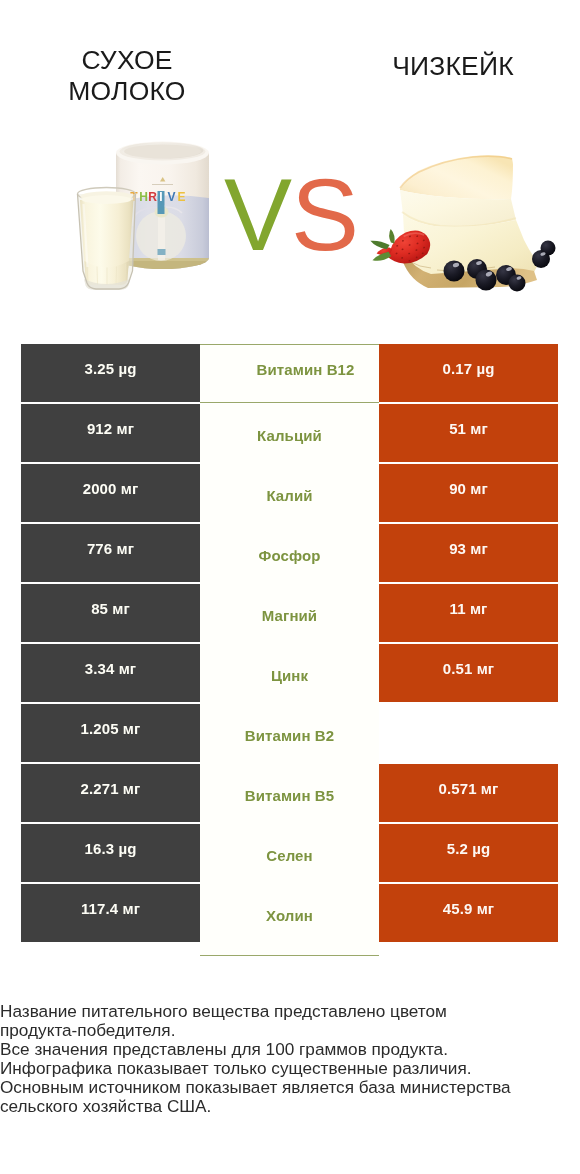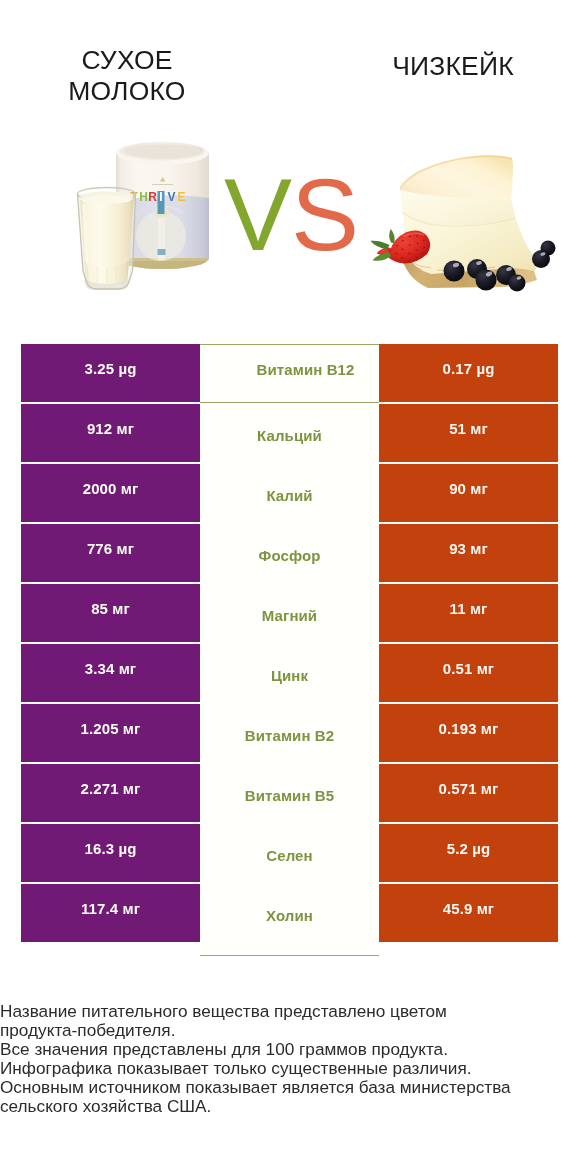--- a/index.html
+++ b/index.html
@@ -17,21 +17,21 @@
   .art{position:absolute;left:0;top:0;}
   .vs{position:absolute;left:224px;top:165px;font-size:102px;font-weight:400;letter-spacing:-1px;line-height:100px;}
   .vs .v{color:#82a62e;}
   .vs .s{color:#e2694a;}
 
   
   .table{position:absolute;left:21px;top:344px;width:537px;}
   .row{position:relative;height:60px;display:flex;}
   .cell{box-sizing:border-box;display:flex;align-items:center;justify-content:center;height:58px;font-size:15px;line-height:1;letter-spacing:.1px;}
   .cell>span{position:relative;top:-4.5px;}
-  .c-left{width:179px;background:#701a75;color:#fdfdf5;font-weight:600;}
+  .c-left{width:179px;background:#404040;color:#fdfdf5;font-weight:600;}
   .c-mid{width:179px;background:#fffffb;color:#7d9440;font-weight:600;height:72px;border-bottom:1px solid #9aa86a;}
   .row:first-child .c-mid{height:59px;border-top:1px solid #9aa86a;padding-left:32px;}
   .c-right{width:179px;background:#c2410c;color:#fdf8f4;font-weight:600;}
 
   
   .foot{position:absolute;left:0;top:1002px;width:580px;color:#2b2b2b;font-size:17.2px;line-height:19.05px;}
 </style>
 </head>
 <body>
 
@@ -308,23 +308,20 @@
           <span>0.51 мг</span>
         </div>
       </div>
       <div class="row">
         <div class="cell c-left">
           <span>1.205 мг</span>
         </div>
         <div class="cell c-mid">
           <span>Витамин B2</span>
         </div>
-        <div class="cell c-right">
-          <span>0.193 мг</span>
-        </div>
       </div>
       <div class="row">
         <div class="cell c-left">
           <span>2.271 мг</span>
         </div>
         <div class="cell c-mid">
           <span>Витамин B5</span>
         </div>
         <div class="cell c-right">
           <span>0.571 мг</span>

